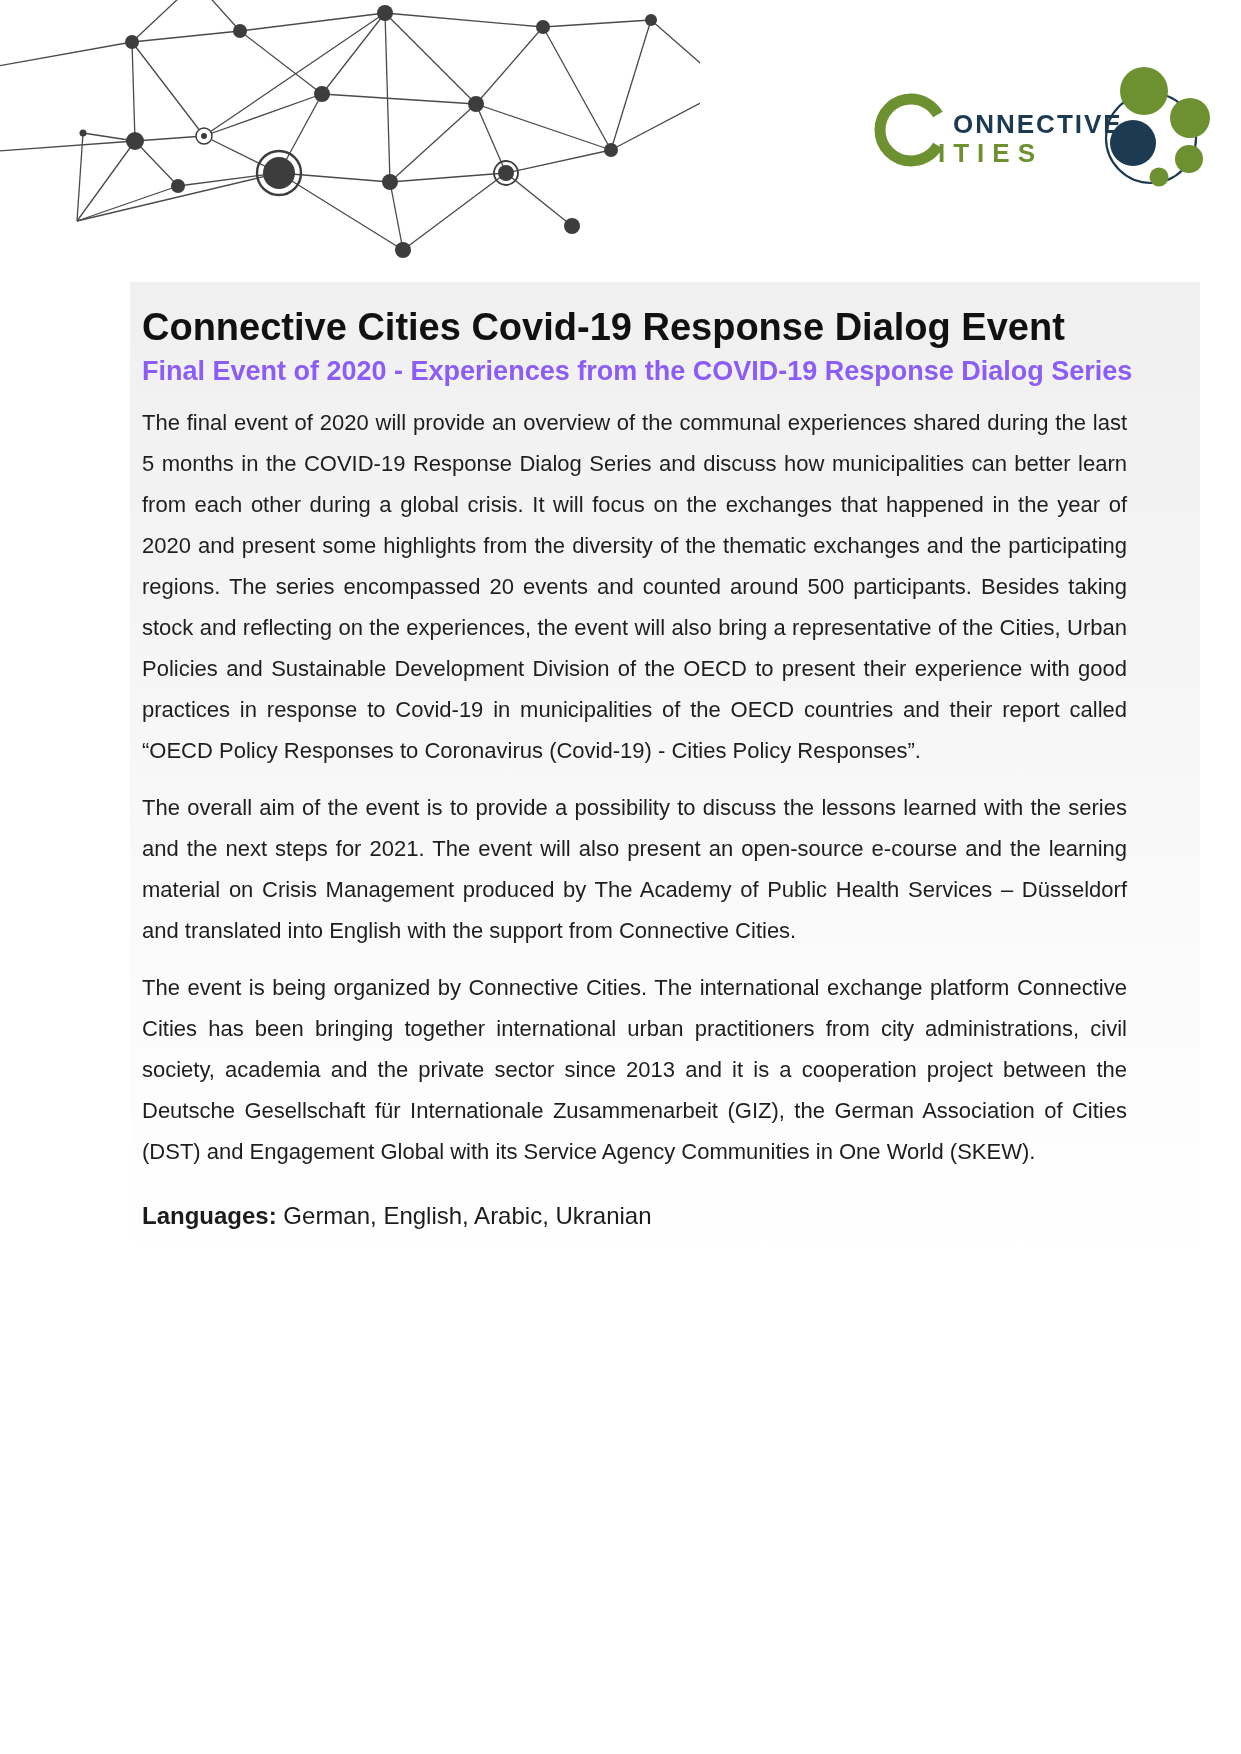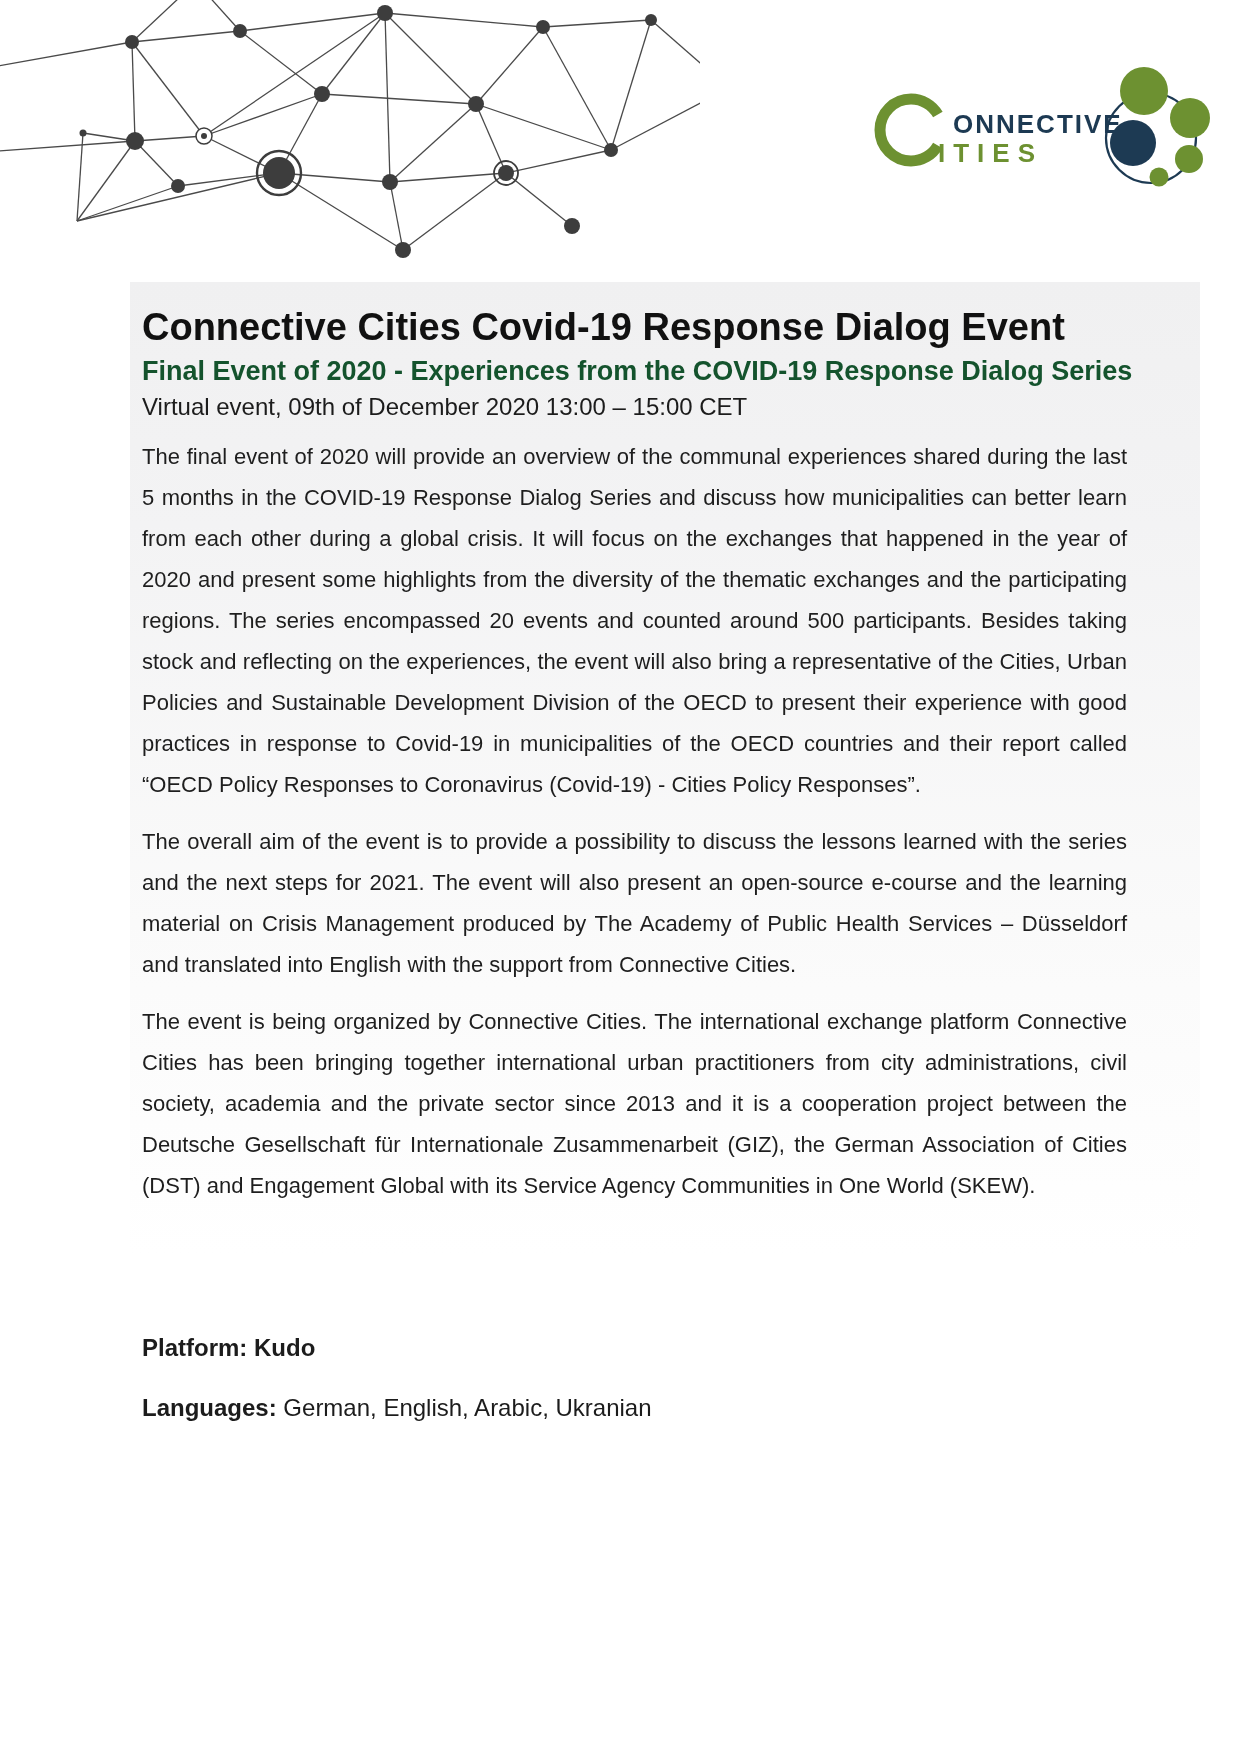--- a/index.html
+++ b/index.html
@@ -46,21 +46,21 @@
     width: 985px;
     padding-top: 22px;
   }
   .doc-title {
     font-size: 38px; line-height: 46px; font-weight: bold;
     color: #111111; white-space: nowrap;
   }
   .doc-subtitle {
     margin-top: 2px;
     font-size: 27px; line-height: 38px; font-weight: bold;
-    color: #14532d; white-space: nowrap;
+    color: #8b5cf6; white-space: nowrap;
   }
   .event-info {
     font-size: 24px; line-height: 34px;
     color: #1c1c1c; white-space: nowrap;
   }
   .about-heading {
     margin-top: 60px;
     font-size: 27px; line-height: 36px; font-weight: bold;
     color: #111111;
   }
@@ -170,30 +170,25 @@
       <circle cx="91" cy="99" r="14" fill="#6d9131"></circle>
       <circle cx="61" cy="117" r="9.5" fill="#6d9131"></circle>
     </svg>
   </div>
 
   <div class="gradient-box"></div>
 
   <div class="content">
     <div class="doc-title">Connective Cities Covid-19 Response Dialog Event</div>
     <div class="doc-subtitle">Final Event of 2020 - Experiences from the COVID-19 Response Dialog Series</div>
-    <div class="event-info">Virtual event, 09th of December 2020 13:00 – 15:00 CET</div>
 
 
     <p class="body-par first">The final event of 2020 will provide an overview of the communal experiences shared during the last 5 months in the COVID-19 Response Dialog Series and discuss how municipalities can better learn from each other during a global crisis. It will focus on the exchanges that happened in the year of 2020 and present some highlights from the diversity of the thematic exchanges and the participating regions. The series encompassed 20 events and counted around 500 participants. Besides taking stock and reflecting on the experiences, the event will also bring a representative of the Cities, Urban Policies and Sustainable Development Division of the OECD to present their experience with good practices in response to Covid-19 in municipalities of the OECD countries and their report called “OECD Policy Responses to Coronavirus (Covid-19) - Cities Policy Responses”.</p>
     <p class="body-par">The overall aim of the event is to provide a possibility to discuss the lessons learned with the series and the next steps for 2021. The event will also present an open-source e-course and the learning material on Crisis Management produced by The Academy of Public Health Services – Düsseldorf and translated into English with the support from Connective Cities.</p>
     <p class="body-par">The event is being organized by Connective Cities. The international exchange platform Connective Cities has been bringing together international urban practitioners from city administrations, civil society, academia and the private sector since 2013 and it is a cooperation project between the Deutsche Gesellschaft für Internationale Zusammenarbeit (GIZ), the German Association of Cities (DST) and Engagement Global with its Service Agency Communities in One World (SKEW).</p>
 
-    <div class="detail-line platform">
-      <span class="detail-label">Platform:</span>
-      <span class="detail-value bold">Kudo</span>
-    </div>
     <div class="detail-line languages">
       <span class="detail-label">Languages:</span>
       <span class="detail-value">German, English, Arabic, Ukranian</span>
     </div>
   </div>
 
 </div>
 
 </body></html>

